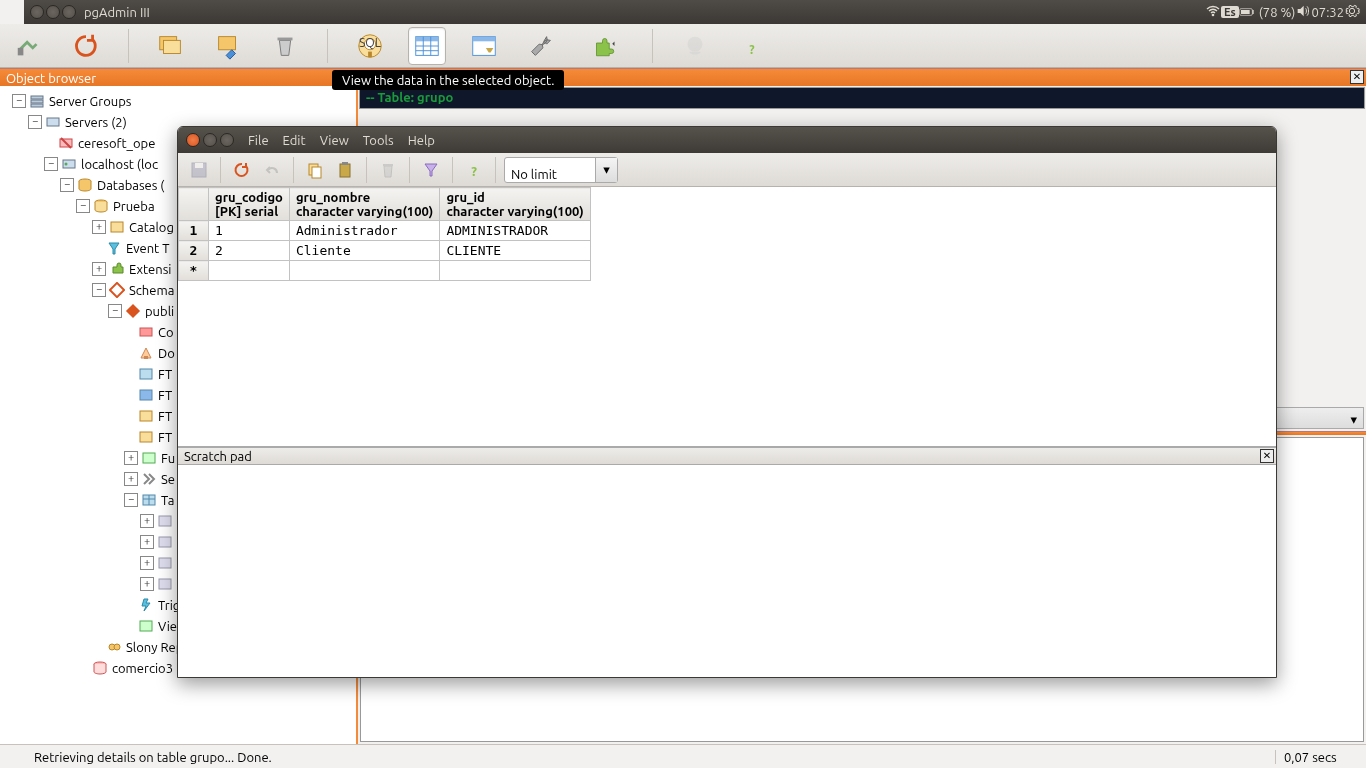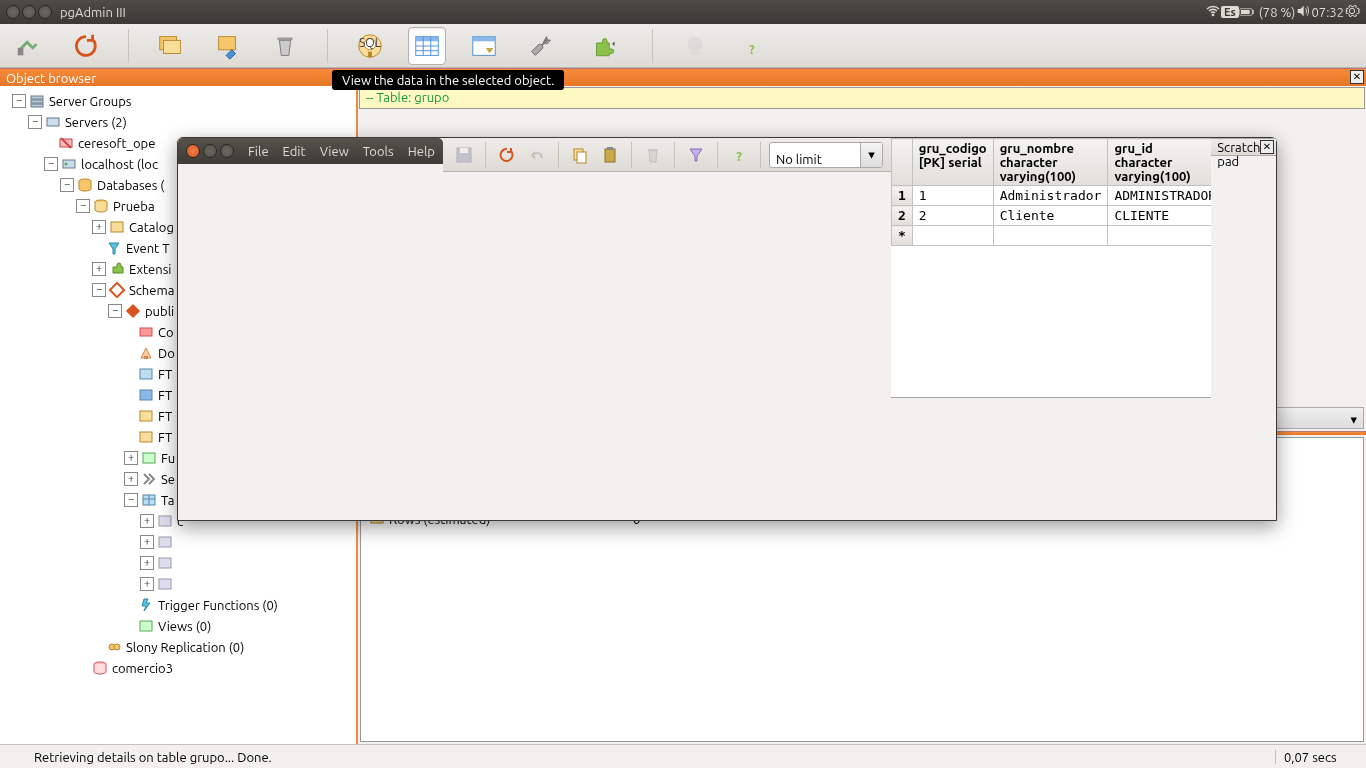--- a/index.html
+++ b/index.html
@@ -1,19 +1,19 @@
 <!DOCTYPE html>
 <html><head>
 <meta charset="utf-8">
 <style>
 * { margin:0; padding:0; box-sizing:border-box; font-family:"Ubuntu","Liberation Sans",sans-serif; font-size:13px; }
 body { width:1366px; height:768px; background:#f2f1f0; overflow:hidden; position:relative; }
 
 
-.sysbar { height:24px; background:linear-gradient(#4f4b46,#3c3835); color:#dfdbd2; display:flex; align-items:center; padding:8px 6px; font-size:13px; }
+.sysbar { height:24px; background:linear-gradient(#4f4b46,#3c3835); color:#dfdbd2; display:flex; align-items:center; padding:8px 6px; font-size:13px;margin-left:24px; }
 .sysbar .wbtns{display:flex;gap:2px;margin-right:8px;}
 .sysbar .wb{width:14px;height:14px;border-radius:50%;background:radial-gradient(#6b665f,#55504a);border:1px solid #2b2824;}
 .sysbar .title{font-weight:400;}
 .sysbar .spacer{flex:1;}
 .sysbar .r{display:flex;align-items:center;font-size:13px;}
 .sysbar .r svg{width:16px;height:16px;}
 .sysbar .kbd{background:#dfdbd2;color:#3c3835;border-radius:2px;padding:0 3px;font-size:11px;font-weight:bold;}
 
 
 .apptb { height:44px; background:linear-gradient(#eeece9,#dedbd6); border-bottom:1px solid #b7b3ac; display:flex; align-items:center; padding:0 10px; gap:19px;}
@@ -26,38 +26,38 @@
 .panelhdr{height:18px;background:linear-gradient(#f58b3a,#e77625);color:#fff;font-size:11px;display:flex;align-items:center;padding:0 6px;border-top:1px solid #b77;position:relative;}
 .panelhdr .x{position:absolute;right:2px;top:1px;width:14px;height:14px;border:1px solid #333;background:#eee;font-size:10px;text-align:center;line-height:12px;color:#000;}
 
 .maincols{display:flex;height:calc(768px - 24px - 44px - 18px - 24px);}
 .tree{width:358px;border-right:2px solid #f58b3a;background:#fff;overflow:hidden;padding:4px 0;}
 .tree .row{display:flex;align-items:center;height:21px;white-space:nowrap;font-size:13px;}
 .tree .tw{width:14px;height:14px;border:1px solid #888;background:#fff;font-size:11px;line-height:11px;text-align:center;color:#444;margin-right:3px;}
 .tree .sp{display:inline-block;}
 .tree .ic{width:16px;height:16px;margin-right:4px;flex-shrink:0;}
 .right{flex:1;display:flex;flex-direction:column;}
-.sqlbox{background:#fef9c3;border:1px solid #999;margin:1px;height:22px;padding:2px 6px;font-family:monospace;font-size:13px;}
+.sqlbox{background:#0f172a;border:1px solid #999;margin:1px;height:22px;padding:2px 6px;font-family:monospace;font-size:13px;font-weight:bold;}
 .sqlbox .cm{color:#199a3b;}
 .propbox{flex:1;background:#fff;border:1px solid #999;margin:2px;padding:4px 8px;font-size:13px;}
 .propbox .prow{display:flex;height:22px;align-items:center;}
 .propbox .pic{width:16px;height:16px;margin-right:4px;}
 .propbox .plab{width:244px;}
 .rightdrop{height:22px;background:linear-gradient(#eee,#ddd);border:1px solid #aaa;margin:2px;position:relative;}
 .rightdrop .ar{position:absolute;right:6px;top:4px;}
 
 .statusbar{height:24px;background:#f2f1f0;border-top:1px solid #c7c3bc;display:flex;align-items:center;font-size:13px;}
 .statusbar .sl{flex:1;padding:0 6px;border-right:1px solid #c7c3bc;margin-left:28px;}
 .statusbar .sr{width:90px;padding:0 8px;}
 
 
 .tooltip{position:absolute;left:332px;top:70px;background:#000;color:#fff;font-size:13px;padding:3px 10px;border-radius:3px;z-index:50;}
 
 
-.gridwin{position:absolute;left:177px;top:137px;width:1100px;height:384px;background:#f2f1f0;border:1px solid #3c3835;border-radius:6px 6px 0 0;box-shadow:0 6px 20px rgba(0,0,0,.4);display:flex;flex-direction:row;z-index:40;}
+.gridwin{position:absolute;left:177px;top:126px;width:1100px;height:552px;background:#f2f1f0;border:1px solid #3c3835;border-radius:6px 6px 0 0;box-shadow:0 6px 20px rgba(0,0,0,.4);display:flex;flex-direction:column;z-index:40;}
 .gridwin .titlebar{height:26px;background:linear-gradient(#56524c,#3e3a35);border-radius:5px 5px 0 0;display:flex;align-items:center;padding:0 8px;color:#dfdbd2;gap:4px;}
 .gridwin .tb3{display:flex;gap:3px;margin-right:10px;}
 .gridwin .tb3 .c{width:14px;height:14px;border-radius:50%;border:1px solid #2b2824;}
 .gridwin .tb3 .close{background:radial-gradient(#f07e4a,#d9531e);}
 .gridwin .tb3 .mm{background:radial-gradient(#6b665f,#55504a);}
 .gridwin .menu{display:flex;gap:14px;font-size:13px;}
 .gridwin .tools{height:34px;background:linear-gradient(#eeece9,#dedbd6);border-bottom:1px solid #b7b3ac;display:flex;align-items:center;padding:0 8px;gap:4px;}
 .gridwin .tools .btn{width:26px;height:26px;display:flex;align-items:center;justify-content:center;}
 .gridwin .tools .btn.g svg{opacity:.35;}
 .gridwin .tools .vsep{width:1px;height:26px;background:#c7c3bc;margin:0 4px;}

